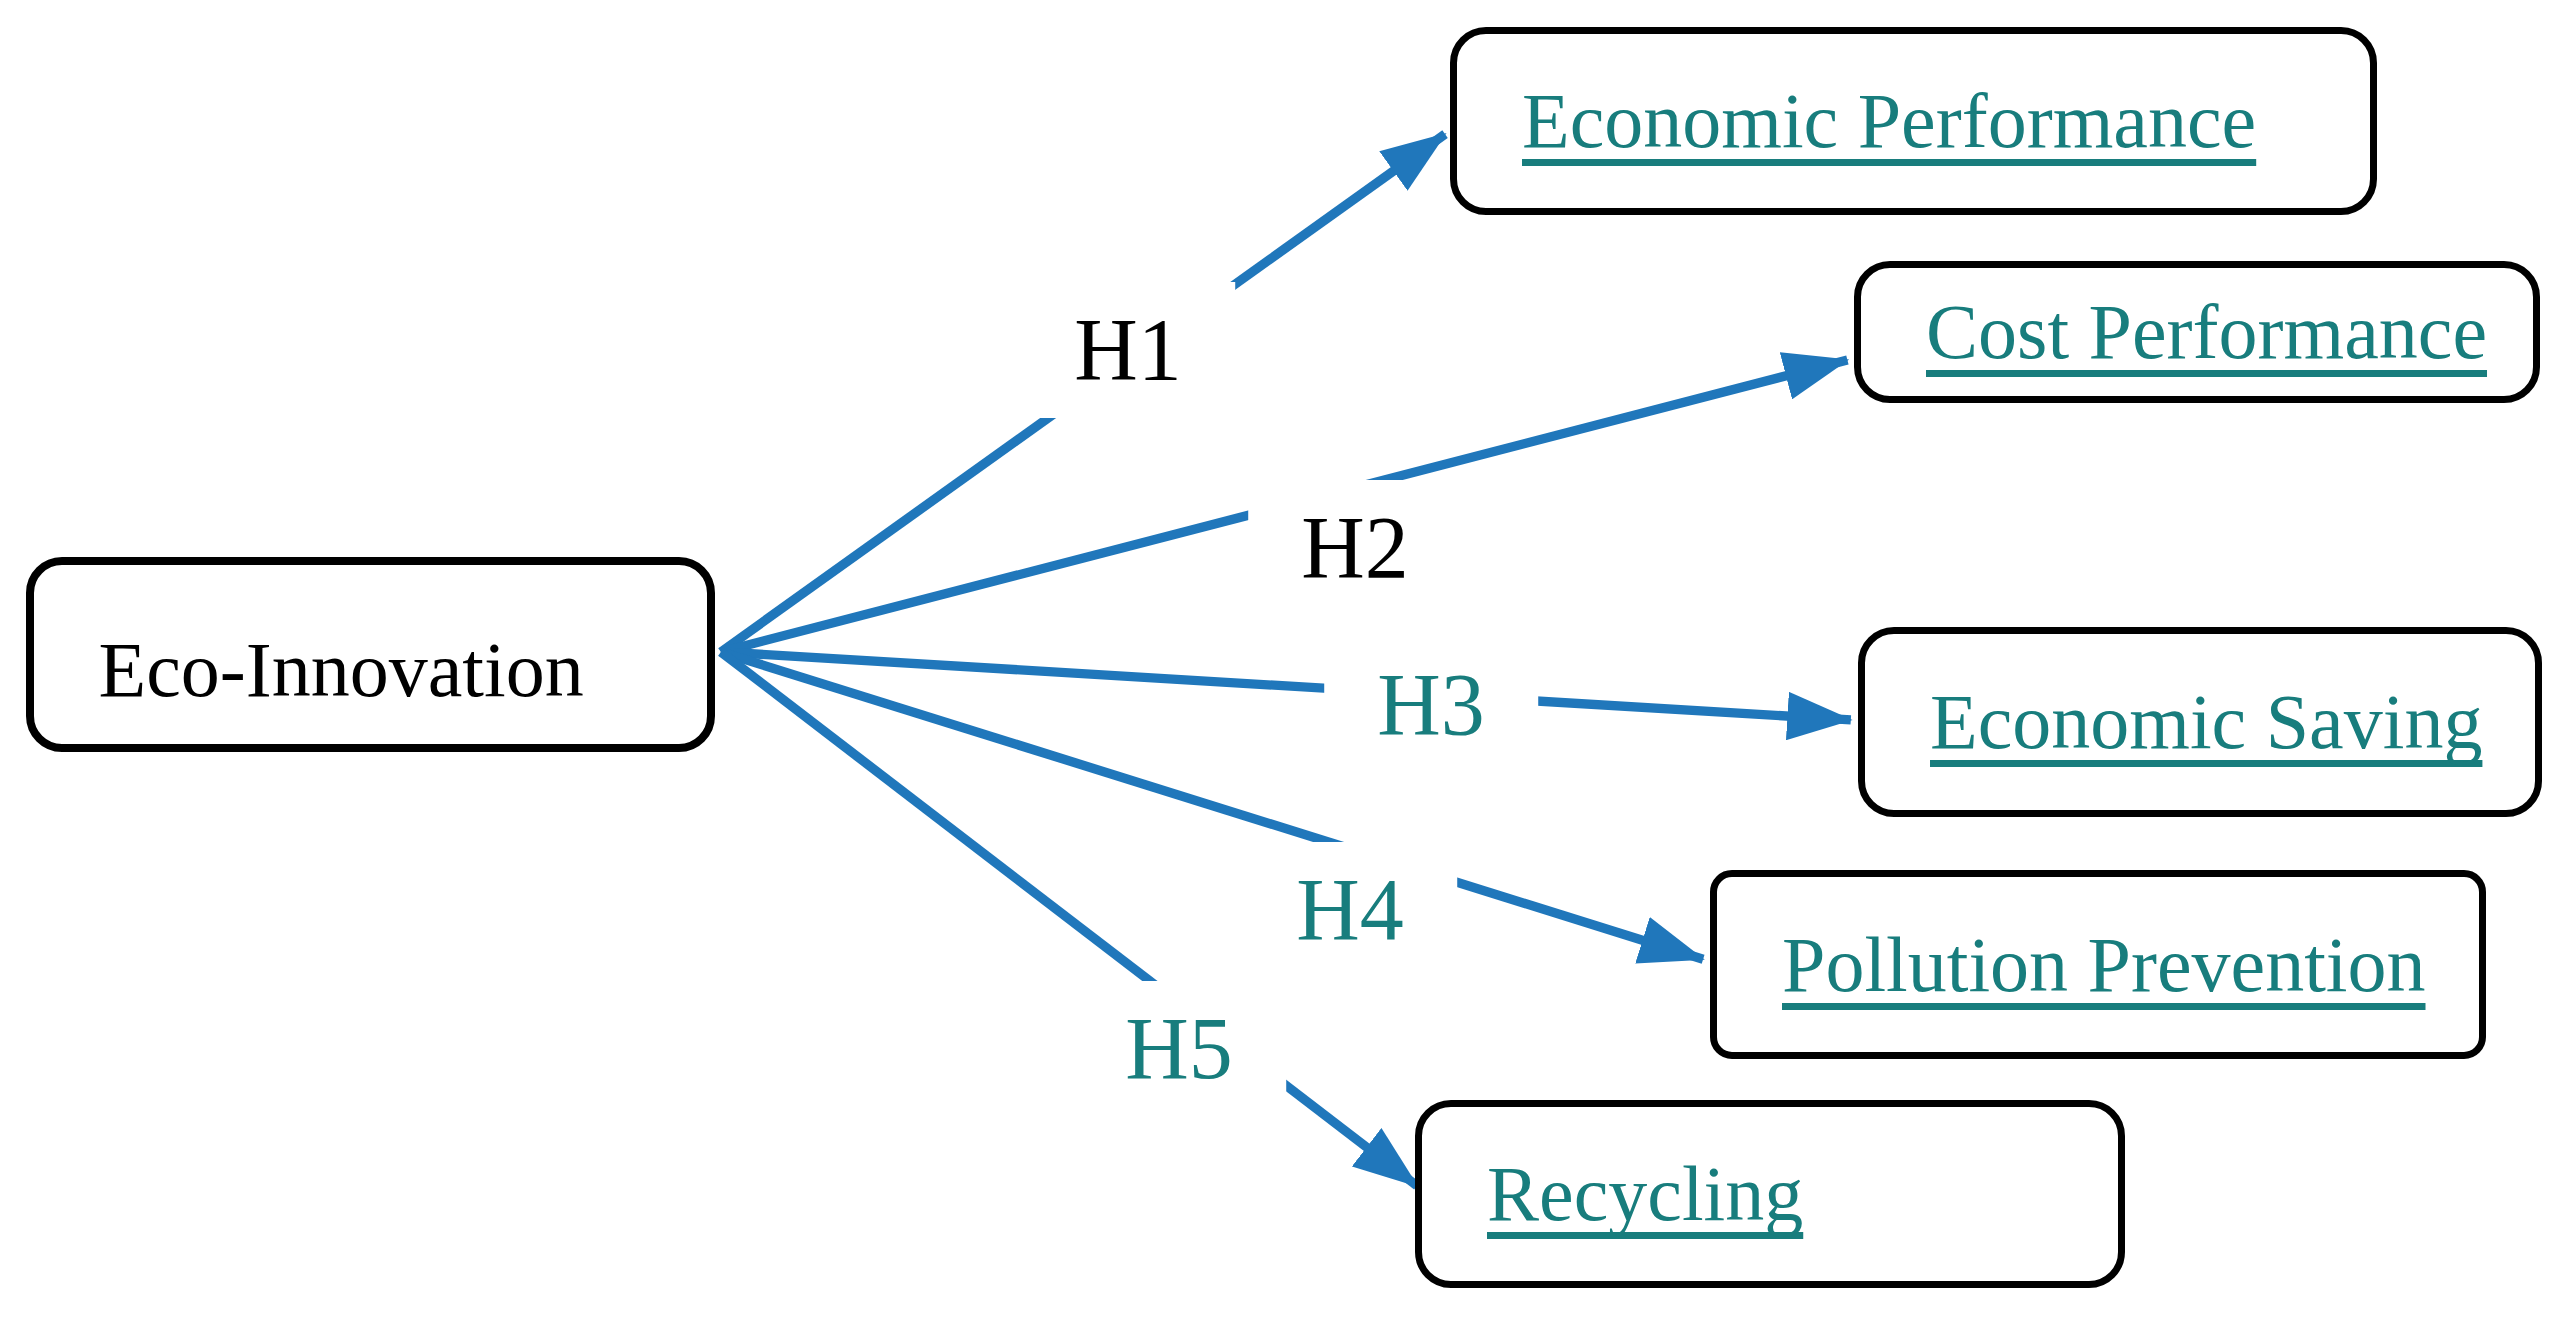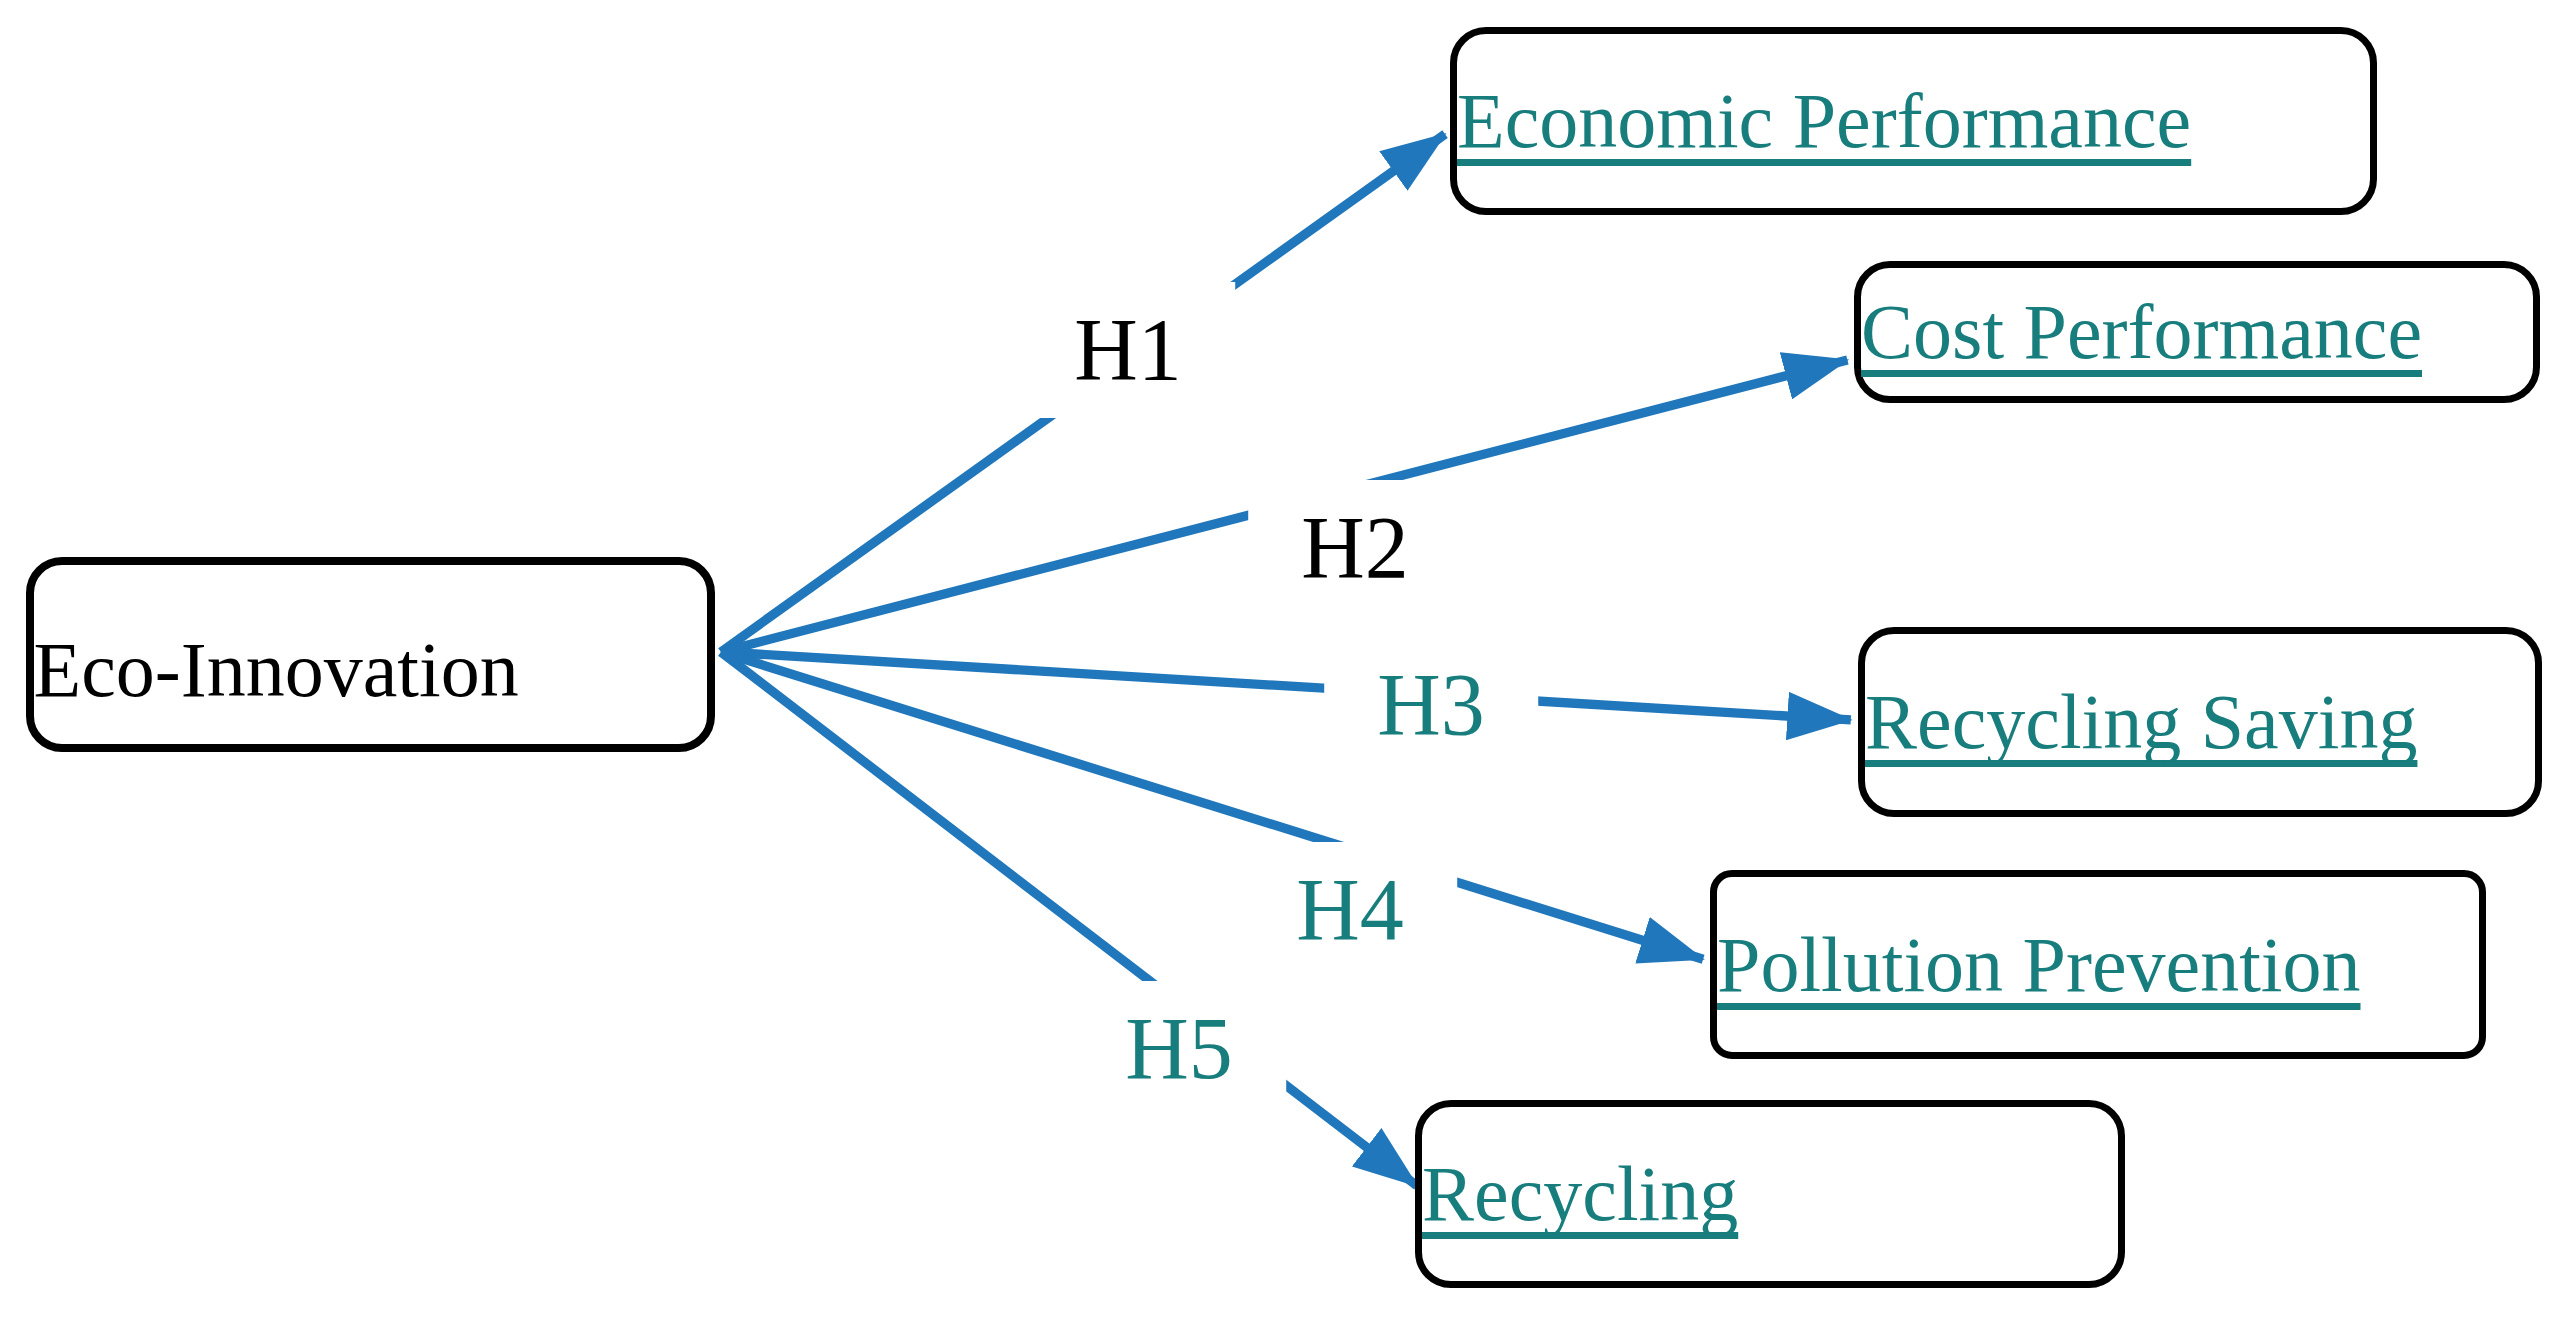--- a/index.html
+++ b/index.html
@@ -22,20 +22,21 @@
   line.arrow{stroke:var(--arrow);stroke-width:11;}
   .arrowhead-path{fill:var(--arrow);}
 
   .node{
     position:absolute;z-index:3;
     background:var(--node-fill);
     border:7.6px solid var(--node-border);
     border-radius:36px;
     box-sizing:border-box;
     display:flex;align-items:center;
+    padding-left:65px;
   }
   .node-text{
     font-size:78px;line-height:1.05;white-space:nowrap;
     color:var(--teal-text);
   }
   .node-text.underlined{
     text-decoration:underline;
     text-decoration-thickness:6.8px;
     text-underline-offset:12px;
     text-decoration-skip-ink:none;
@@ -95,21 +96,21 @@
 
   <div class="node" id="node-economic">
     <span class="node-text underlined">Economic Performance</span>
   </div>
 
   <div class="node" id="node-cost">
     <span class="node-text underlined">Cost Performance</span>
   </div>
 
   <div class="node" id="node-resource">
-    <span class="node-text underlined">Recycling Saving</span>
+    <span class="node-text underlined">Economic Saving</span>
   </div>
 
   <div class="node" id="node-pollution">
     <span class="node-text underlined">Pollution Prevention</span>
   </div>
 
   <div class="node" id="node-recycling">
     <span class="node-text underlined">Recycling</span>
   </div>
 

